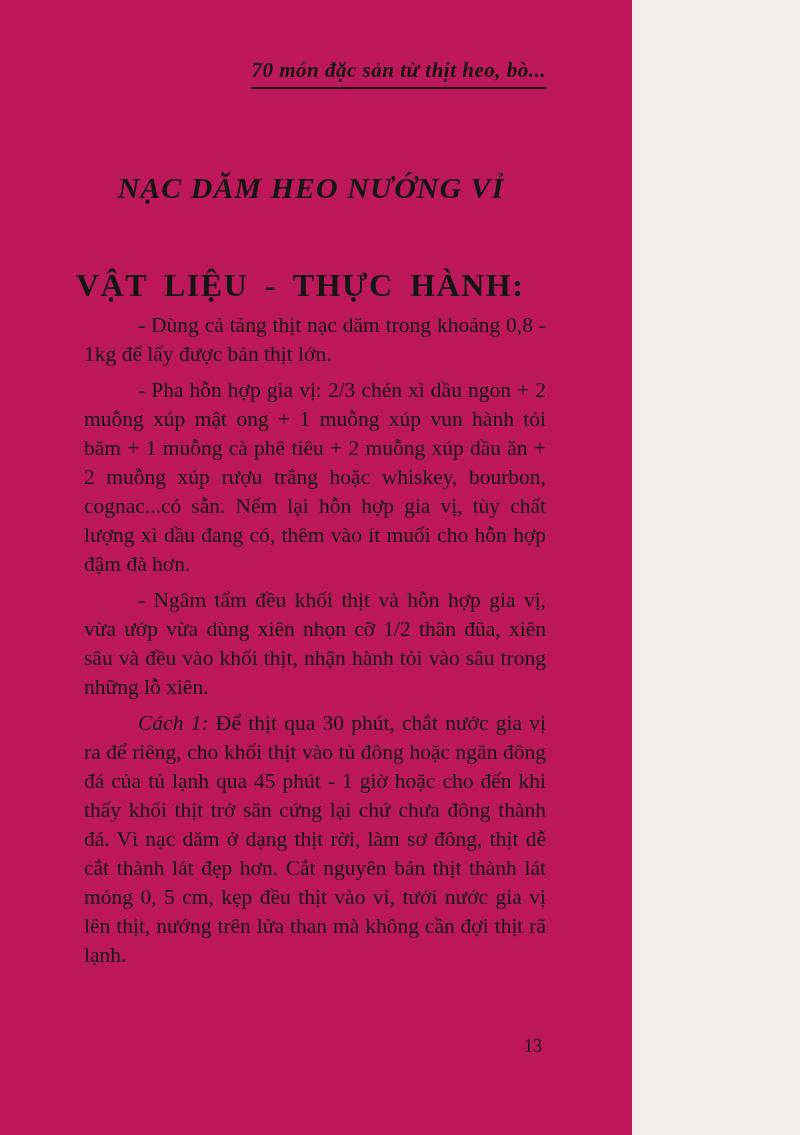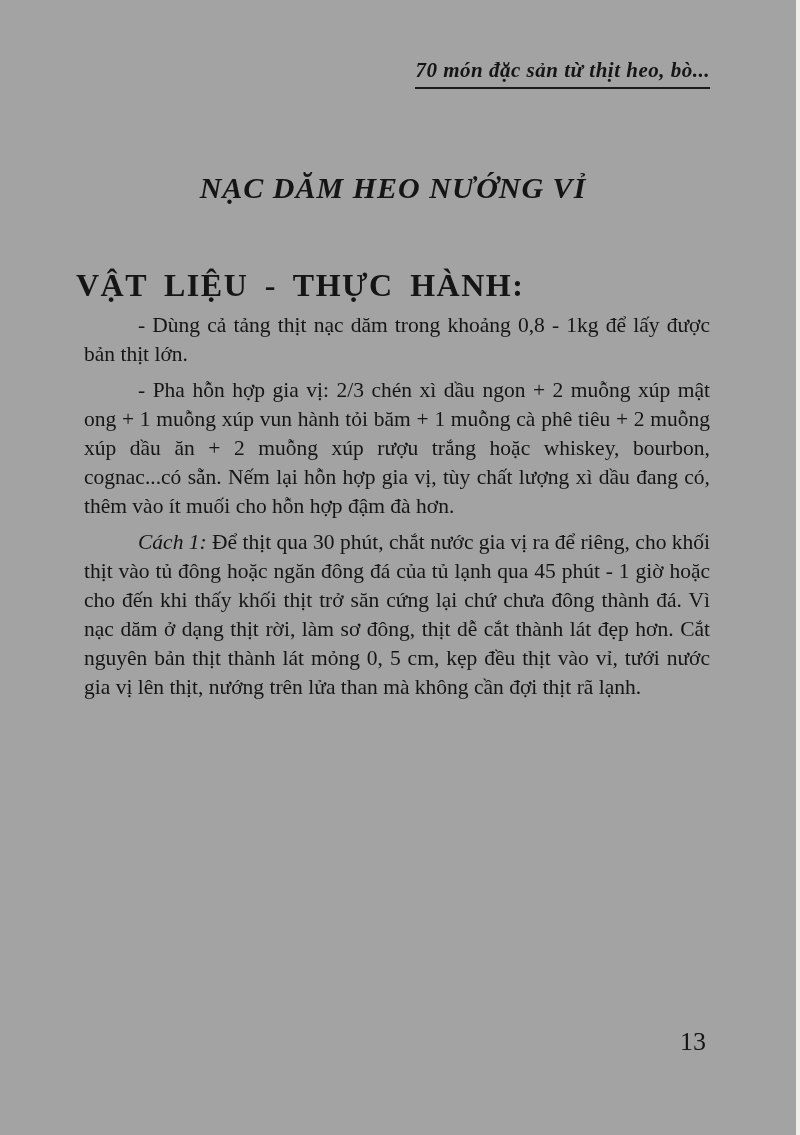--- a/index.html
+++ b/index.html
@@ -4,23 +4,23 @@
 <style>
   * { margin: 0; padding: 0; box-sizing: border-box; }
   html, body { width: 800px; height: 1135px; }
   body {
     font-family: "Liberation Serif", "DejaVu Serif", serif;
     background: #efeeea;
     color: #151515;
   }
   .page {
     position: relative;
-    width: 796px;
+    width: 632px;
     height: 1135px;
-    background: #a3a3a3;
+    background: #be185d;
     padding: 58px 86px 0 76px;
     overflow: hidden;
   }
   .running-header {
     text-align: right;
     font-size: 21px;
     font-weight: bold;
     font-style: italic;
   }
   .running-header .underlined {
@@ -52,21 +52,21 @@
     margin-top: 7px;
     margin-left: 8px;
   }
   p.body-para .lead {
     font-style: italic;
   }
   .page-number {
     position: absolute;
     right: 90px;
     bottom: 78px;
-    font-size: 26px;
+    font-size: 18px;
   }
 </style>
 </head>
 <body>
 
 <div class="page">
 
   <div class="running-header">
     <span class="underlined">70 món đặc sản từ thịt heo, bò...</span>
   </div>
@@ -76,20 +76,23 @@
   <h2 class="section-heading">VẬT LIỆU - THỰC HÀNH:</h2>
 
   <p class="body-para">
     <span class="lead"></span><span>- Dùng cả tảng thịt nạc dăm trong khoảng 0,8 - 1kg để lấy được bản thịt lớn.</span>
   </p>
 
   <p class="body-para">
     <span class="lead"></span><span>- Pha hỗn hợp gia vị: 2/3 chén xì dầu ngon + 2 muỗng xúp mật ong + 1 muỗng xúp vun hành tỏi băm + 1 muỗng cà phê tiêu + 2 muỗng xúp dầu ăn + 2 muỗng xúp rượu trắng hoặc whiskey, bourbon, cognac...có sẵn. Nếm lại hỗn hợp gia vị, tùy chất lượng xì dầu đang có, thêm vào ít muối cho hỗn hợp đậm đà hơn.</span>
   </p>
 
+  <p class="body-para">
+    <span class="lead"></span><span>- Ngâm tẩm đều khối thịt và hỗn hợp gia vị, vừa ướp vừa dùng xiên nhọn cỡ 1/2 thân đũa, xiên sâu và đều vào khối thịt, nhận hành tỏi vào sâu trong những lỗ xiên.</span>
+  </p>
 
 
   <p class="body-para">
     <span class="lead">Cách 1:</span><span> Để thịt qua 30 phút, chắt nước gia vị ra để riêng, cho khối thịt vào tủ đông hoặc ngăn đông đá của tủ lạnh qua 45 phút - 1 giờ hoặc cho đến khi thấy khối thịt trở săn cứng lại chứ chưa đông thành đá. Vì nạc dăm ở dạng thịt rời, làm sơ đông, thịt dễ cắt thành lát đẹp hơn. Cắt nguyên bản thịt thành lát mỏng 0, 5 cm, kẹp đều thịt vào vỉ, tưới nước gia vị lên thịt, nướng trên lửa than mà không cần đợi thịt rã lạnh.</span>
   </p>
 
   <div class="page-number">13</div>
 
 </div>
 

